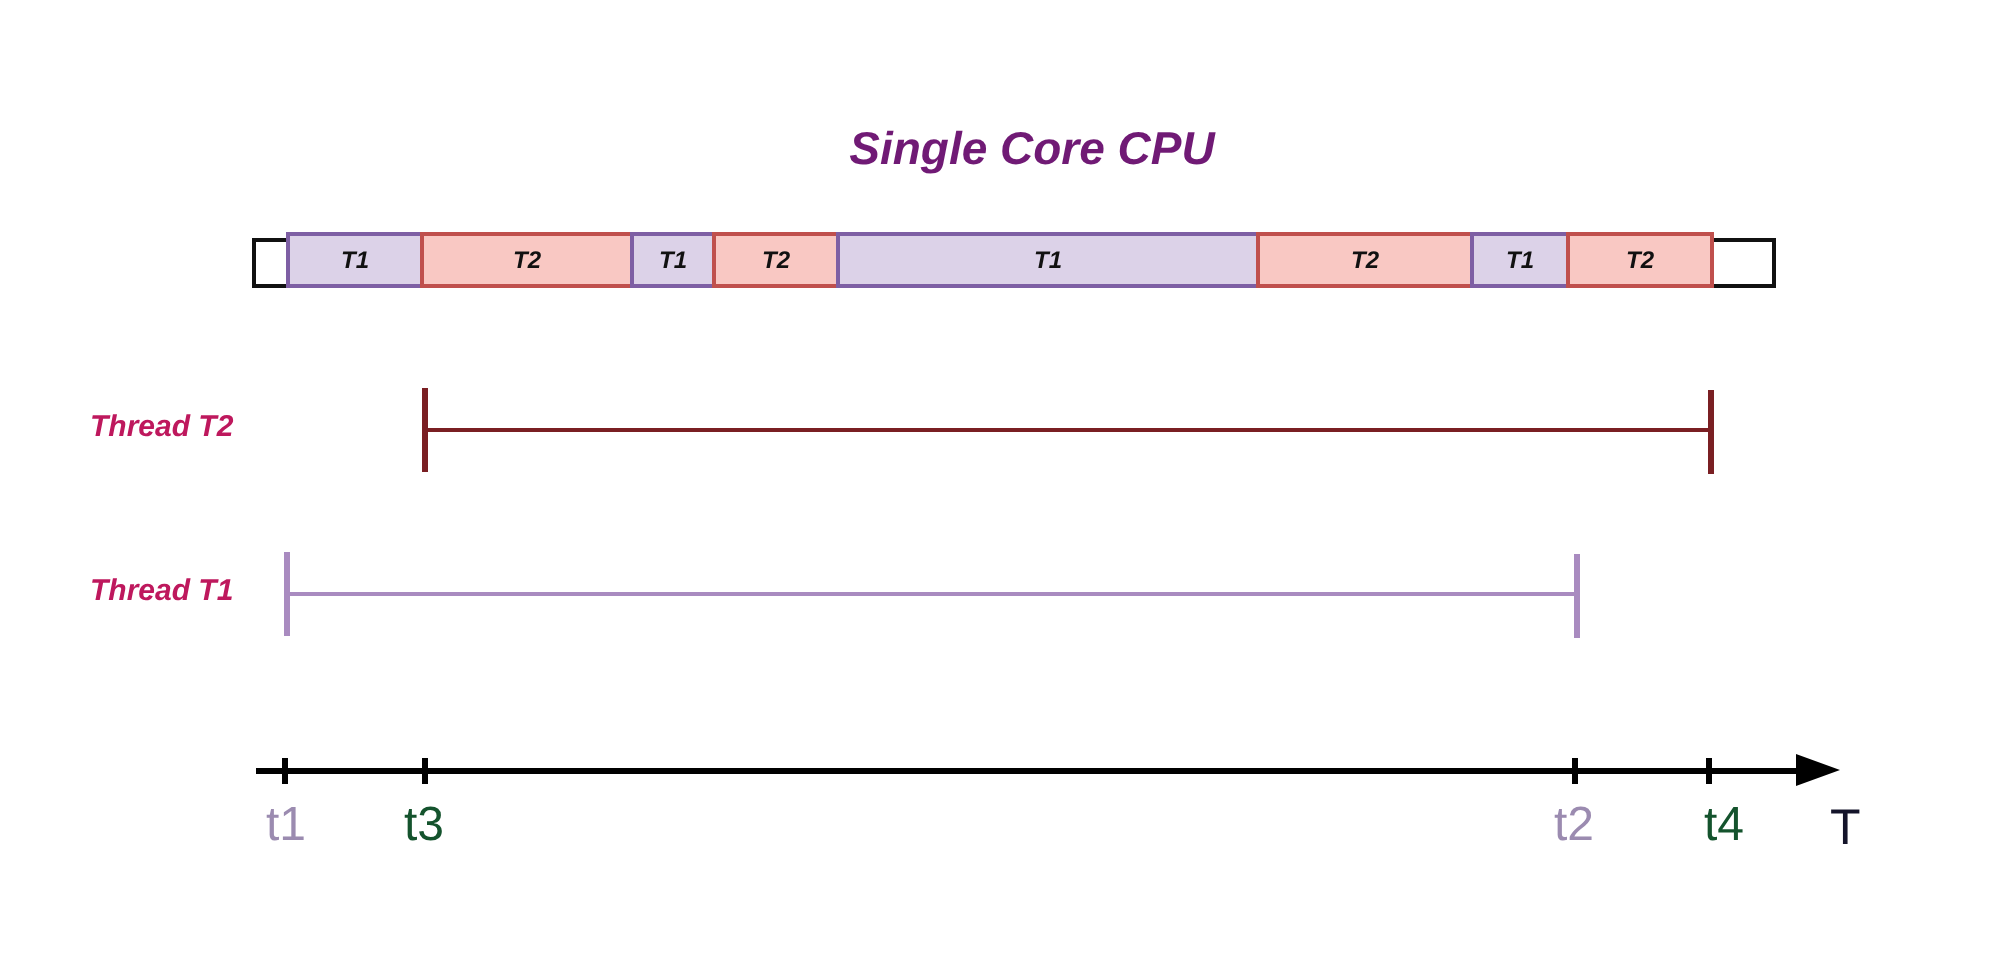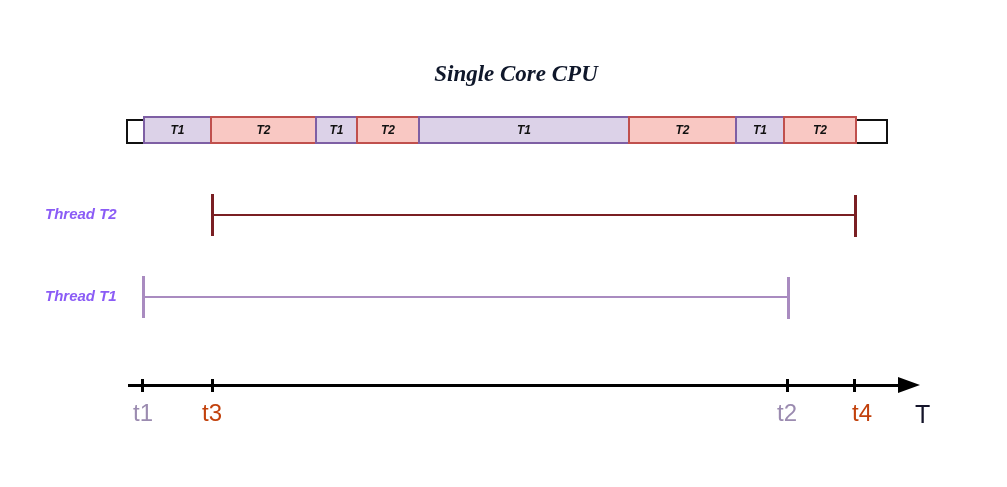--- a/index.html
+++ b/index.html
@@ -3,41 +3,41 @@
 <meta charset="utf-8">
 <style>
   html,body{margin:0;padding:0;background:#ffffff;}
   .canvas{
     position:relative;width:1007px;height:487px;background:#ffffff;overflow:hidden;
     font-family:"Liberation Sans", sans-serif;
   }
   
   .title{
     position:absolute;top:61px;left:516px;transform:translateX(-50%);
-    font-size:23px;font-weight:bold;font-style:italic;color:#0f172a;white-space:nowrap;font-family:Liberation Serif, serif;
+    font-size:23px;font-weight:bold;font-style:italic;color:#701a75;white-space:nowrap;
   }
   
   .cap{
     position:absolute;top:119px;height:21px;background:#ffffff;border:2px solid #111111;
   }
   .cap-left{left:126px;width:16px;}
   .cap-right{left:853px;width:31px;}
   .cpu-bar{
     position:absolute;left:143px;top:116px;height:28px;display:flex;z-index:2;
   }
   .seg{
     box-sizing:border-box;height:28px;display:flex;align-items:center;justify-content:center;
     font-size:12px;font-weight:bold;font-style:italic;color:#111111;
   }
   .seg + .seg{margin-left:-2px;}
   .seg-t1{background:#dcd2e8;border:2px solid #7e5fa4;}
   .seg-t2{background:#f9c8c3;border:2px solid #c0504d;}
   
   .thread-label{
-    position:absolute;font-size:15px;font-weight:bold;font-style:italic;color:#8b5cf6;white-space:nowrap;
+    position:absolute;font-size:15px;font-weight:bold;font-style:italic;color:#be185d;white-space:nowrap;
   }
   .lbl-t2{left:45px;top:205px;}
   .lbl-t1{left:45px;top:287px;text-align:right;}
   .span-line{position:absolute;height:2px;}
   .span-tick{position:absolute;width:3px;height:42px;}
   .c-darkred{background:#7a1f23;}
   .c-lav{background:#a98bc0;}
   .t2-line{left:212px;top:214px;width:644px;}
   .t2-tick-start{left:211px;top:194px;}
   .t2-tick-end{left:854px;top:195px;}
@@ -47,21 +47,21 @@
   
   .axis-line{position:absolute;left:128px;top:384px;width:775px;height:3px;background:#000000;}
   .axis-arrow{
     position:absolute;left:898px;top:377px;width:0;height:0;
     border-left:22px solid #000000;border-top:8px solid transparent;border-bottom:8px solid transparent;
   }
   .axis-tick{position:absolute;top:379px;width:3px;height:13px;background:#000000;}
   .tick-t1{left:141px;} .tick-t3{left:211px;} .tick-t2{left:786px;} .tick-t4{left:853px;}
   .tick-label{position:absolute;top:401px;font-size:24px;line-height:1;white-space:nowrap;}
   .tl-purple{color:#9b8bb0;}
-  .tl-red{color:#c2410c;text-align:right;}
+  .tl-red{color:#14532d;text-align:right;}
   .tl-t1{left:133px;} .tl-t3{left:202px;} .tl-t2{left:777px;} .tl-t4{left:852px;}
   .axis-t-label{position:absolute;left:915px;top:400px;font-size:25px;color:#14142a;}
 </style>
 </head>
 <body>
 
 <div class="canvas">
 
   <div class="title">Single Core CPU</div>
 

